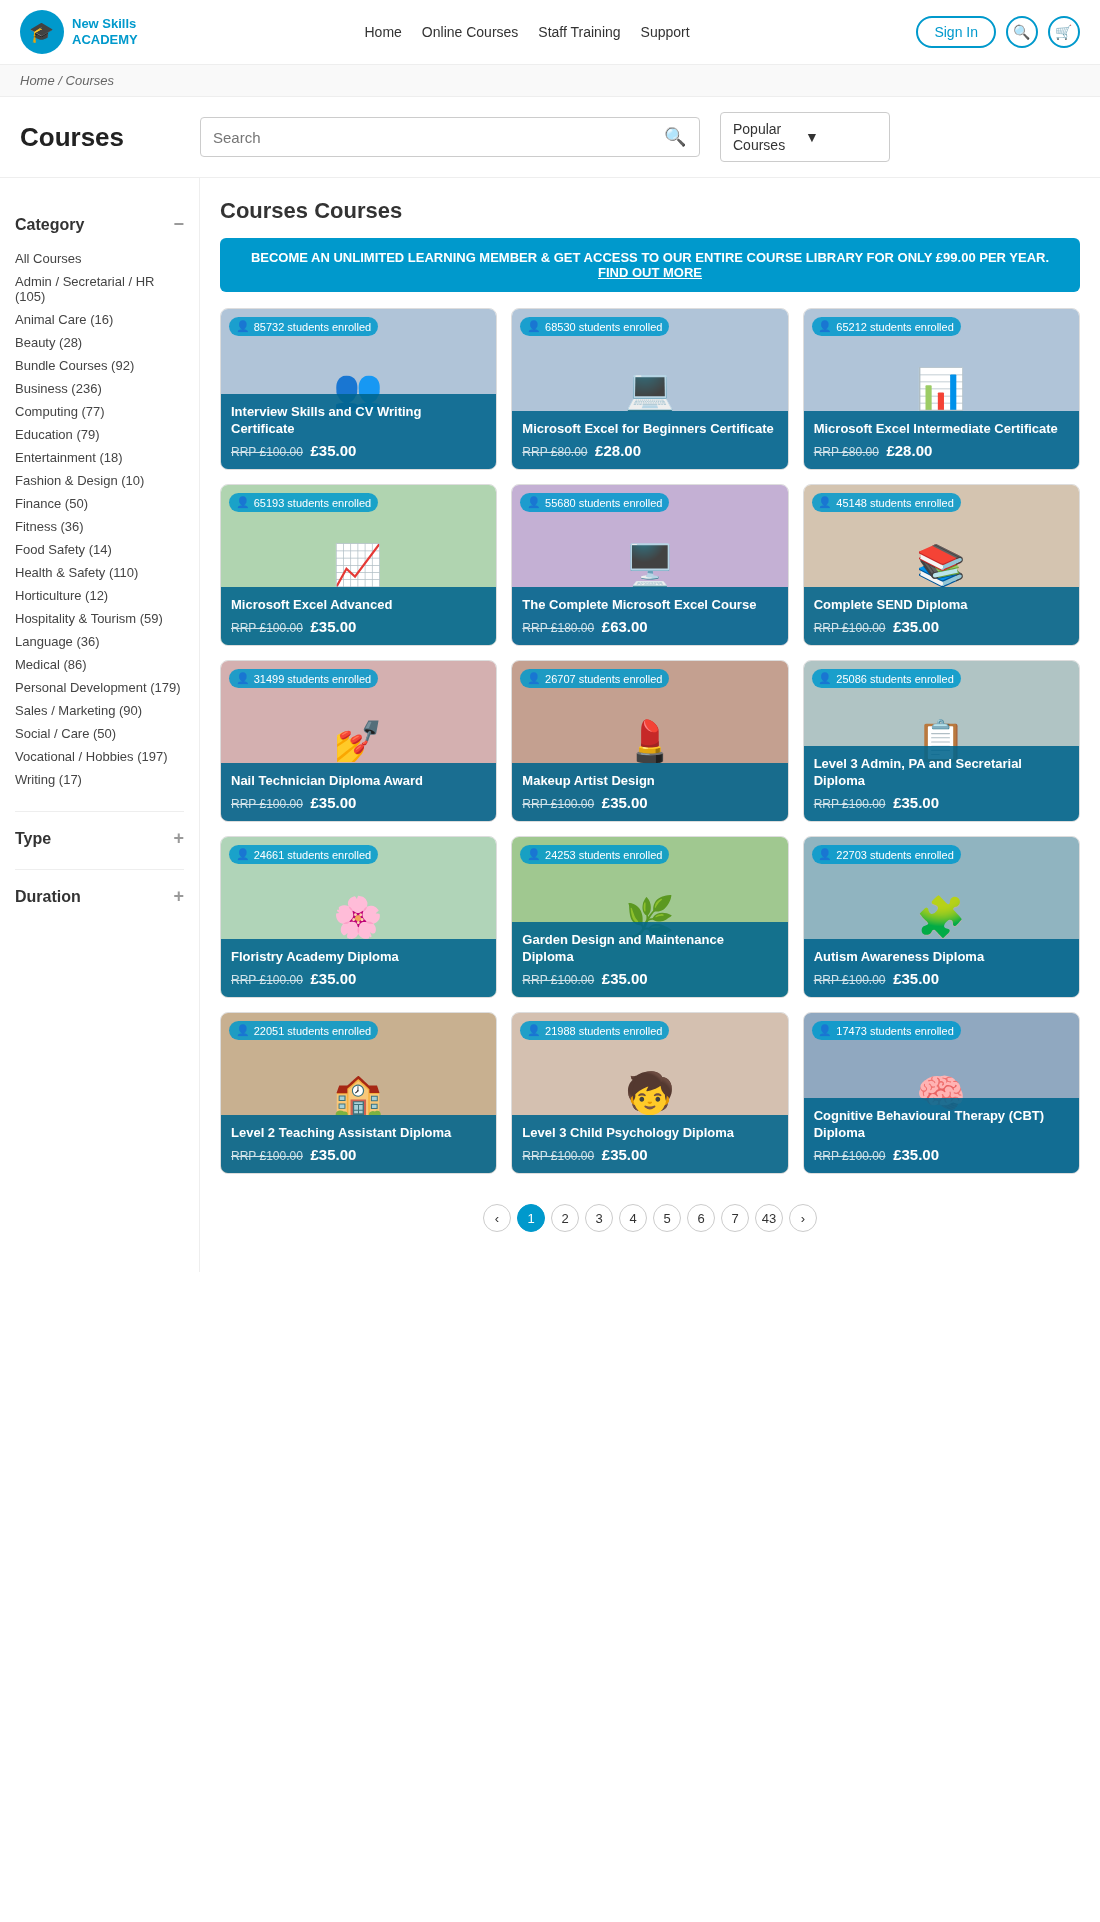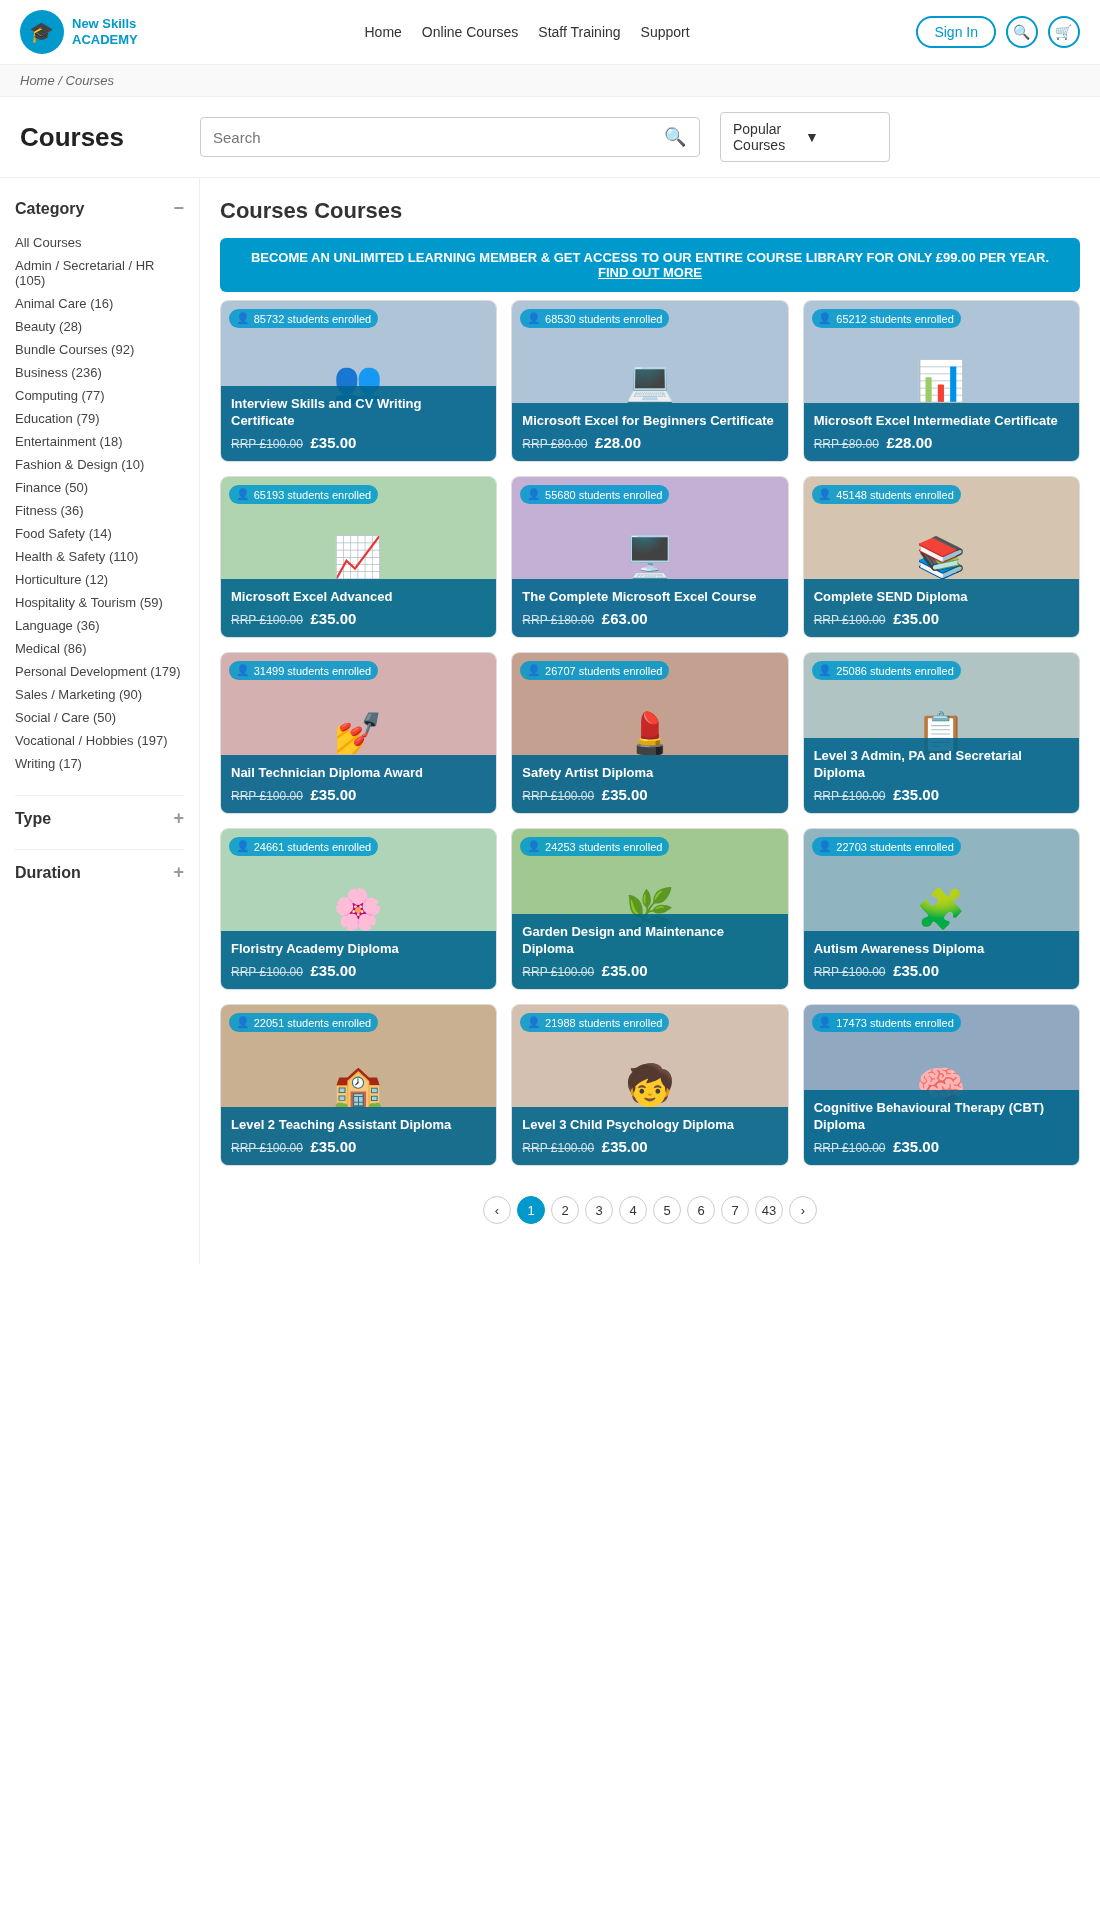--- a/index.html
+++ b/index.html
@@ -27,32 +27,32 @@
     .search-bar input { border: none; outline: none; font-size: 15px; flex: 1; color: #999; }
     .search-icon { color: #333; font-size: 18px; cursor: pointer; }
     .sort-dropdown { display: flex; align-items: center; gap: 0; border: 1px solid #ccc; border-radius: 4px; padding: 8px 12px; cursor: pointer; min-width: 170px; }
     .sort-dropdown span { flex: 1; font-size: 14px; }
 
     
     .main { display: flex; }
 
     
     .sidebar { width: 200px; min-width: 200px; padding: 20px 15px; border-right: 1px solid #eee; }
-    .sidebar-section { margin-bottom: 20px; }
+    .sidebar-section { margin-bottom: 20px; margin-top: 16px; }
     .sidebar-section-header { display: flex; align-items: center; justify-content: space-between; font-weight: bold; font-size: 16px; margin-bottom: 12px; color: #333; }
     .sidebar-section-header .toggle { color: #999; font-size: 18px; cursor: pointer; }
     .sidebar-item { padding: 4px 0; font-size: 13px; color: #444; cursor: pointer; }
     .sidebar-divider { border: none; border-top: 1px solid #eee; margin: 12px 0; }
 
     
     .content { flex: 1; padding: 20px; }
     .content-title { font-size: 22px; font-weight: bold; color: #333; margin-bottom: 14px; }
 
     
-    .banner { background: #0099cc; color: white; text-align: center; padding: 12px 20px; border-radius: 6px; margin-bottom: 8px; font-size: 13px; font-weight: bold; }
+    .banner { background: #0099cc; color: white; text-align: center; padding: 12px 20px; border-radius: 6px; margin-bottom: 16px; font-size: 13px; font-weight: bold; }
     .banner a { color: white; text-decoration: underline; }
 
     
     .course-grid { display: grid; grid-template-columns: repeat(3, 1fr); gap: 14px; }
     .course-card { border: 1px solid #ddd; border-radius: 8px; overflow: hidden; cursor: pointer; position: relative; }
     .card-img { width: 100%; height: 160px; background: #ccc; position: relative; overflow: hidden; }
     .card-img-placeholder { width: 100%; height: 100%; display: flex; align-items: center; justify-content: center; font-size: 40px; }
     .enrolled-badge { position: absolute; top: 8px; left: 8px; background: rgba(0,153,204,0.85); color: white; font-size: 11px; padding: 3px 7px; border-radius: 10px; display: flex; align-items: center; gap: 4px; }
     .card-info { background: rgba(0,100,140,0.88); color: white; padding: 10px; position: absolute; bottom: 0; left: 0; right: 0; }
     .card-title { font-size: 13px; font-weight: bold; margin-bottom: 4px; line-height: 1.3; }
@@ -277,21 +277,21 @@
     </div>
   </div>
         <div class="course-card">
     <div class="card-img" style="background:#c4a090;">
       <div class="card-img-placeholder">💄</div>
       <div class="enrolled-badge">
         <span>👤</span>
         <span>26707 students enrolled</span>
       </div>
       <div class="card-info">
-        <div class="card-title">Safety Artist Diploma</div>
+        <div class="card-title">Makeup Artist Design</div>
         <div class="card-price">
           <span class="rrp">RRP £100.00</span>
           <span class="current">£35.00</span>
         </div>
       </div>
     </div>
   </div>
         <div class="course-card">
     <div class="card-img" style="background:#b0c4c4;">
       <div class="card-img-placeholder">📋</div>

